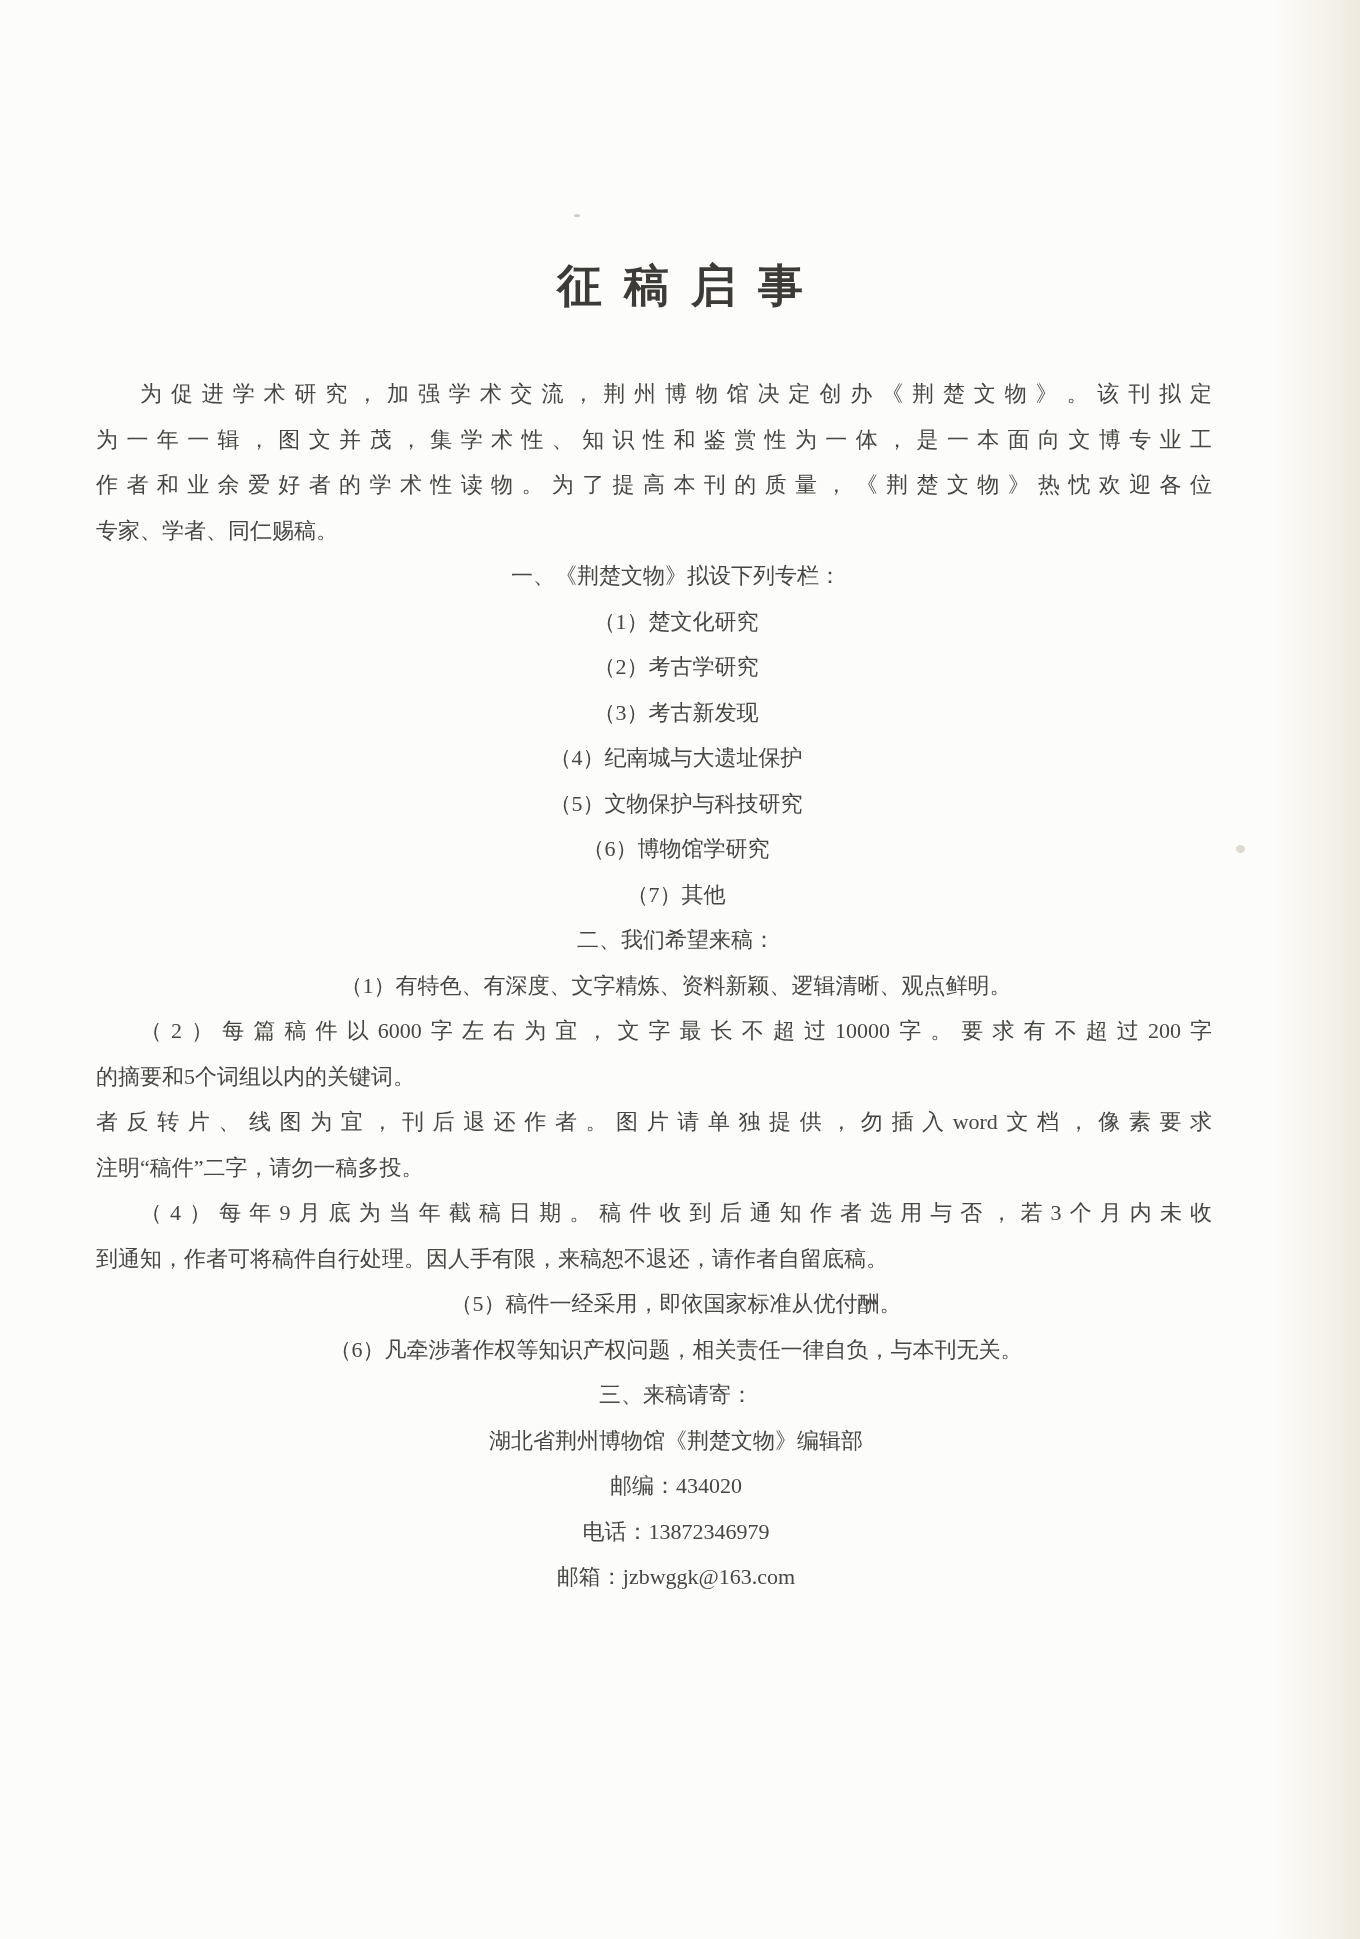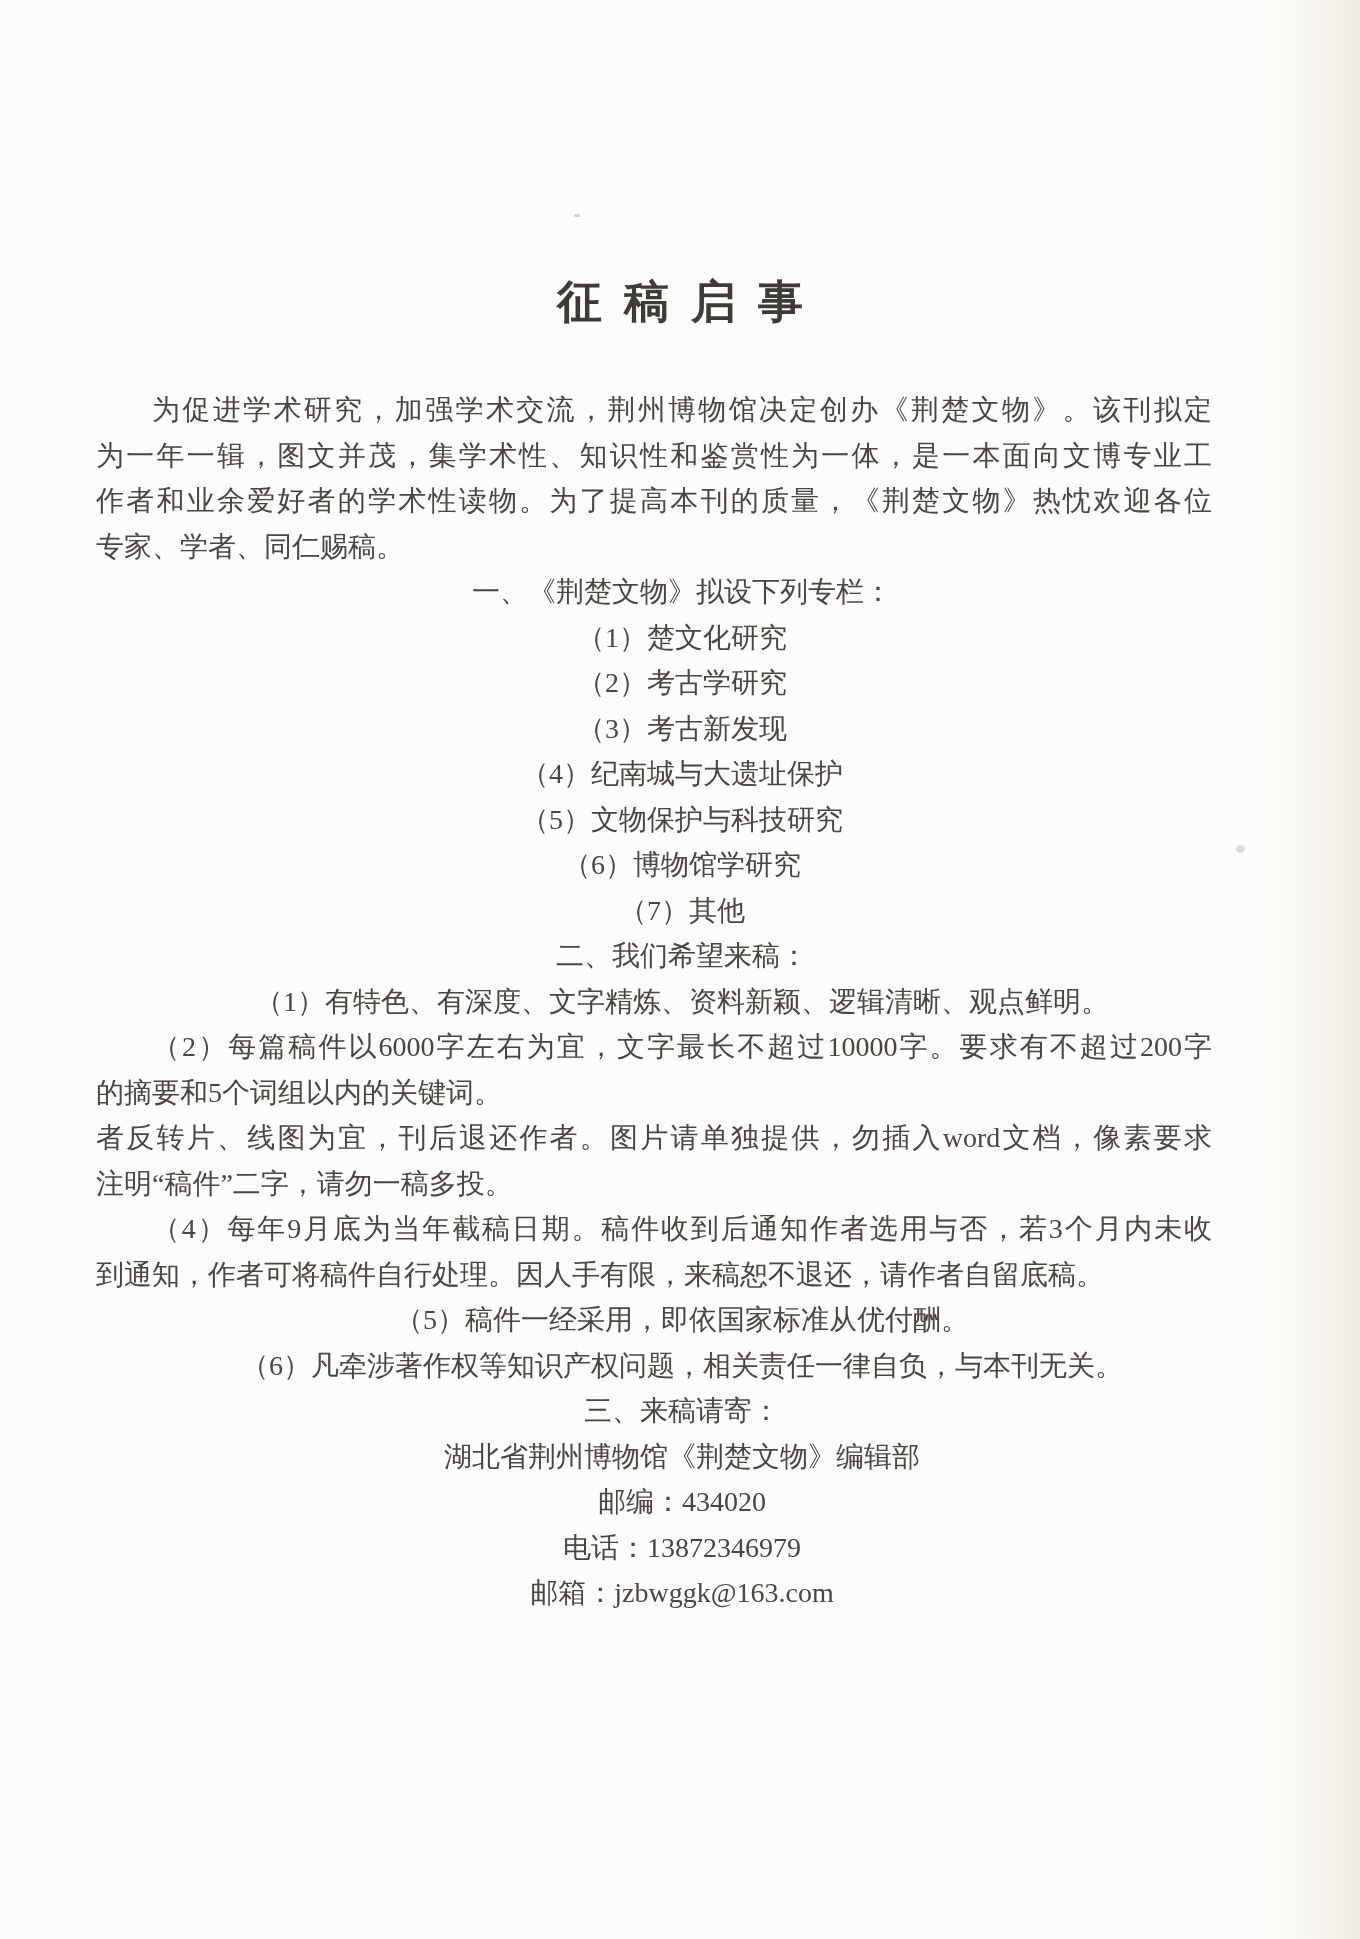--- a/index.html
+++ b/index.html
@@ -20,34 +20,34 @@
   
   .page::after {
     content: "";
     position: absolute;
     top: 0; right: 0;
     width: 90px; height: 100%;
     background: linear-gradient(to right, rgba(222,212,188,0) 0%, rgba(222,212,188,0.28) 70%, rgba(214,203,178,0.38) 100%);
     pointer-events: none;
   }
   .title {
-    margin: 16px;
+    margin: 0;
     padding-top: 264px;
     padding-left: 22px; 
     font-size: 45px;
     line-height: 45px;
     font-weight: bold;
     letter-spacing: 22px;
     text-align: center;
     color: var(--title-ink, #3c3b38);
   }
   .content {
     margin: 62px 148px 0 96px; 
     width: 1116px;
-    font-size: 28px;
+    font-size: 22px;
     line-height: 45.5px;
   }
   .ln {
     min-height: 45.5px;
     text-align: left;
     white-space: normal;
   }
   .ln.indent { text-indent: 2em; text-align: center; }
   .ln.fill {
     text-align: justify;

